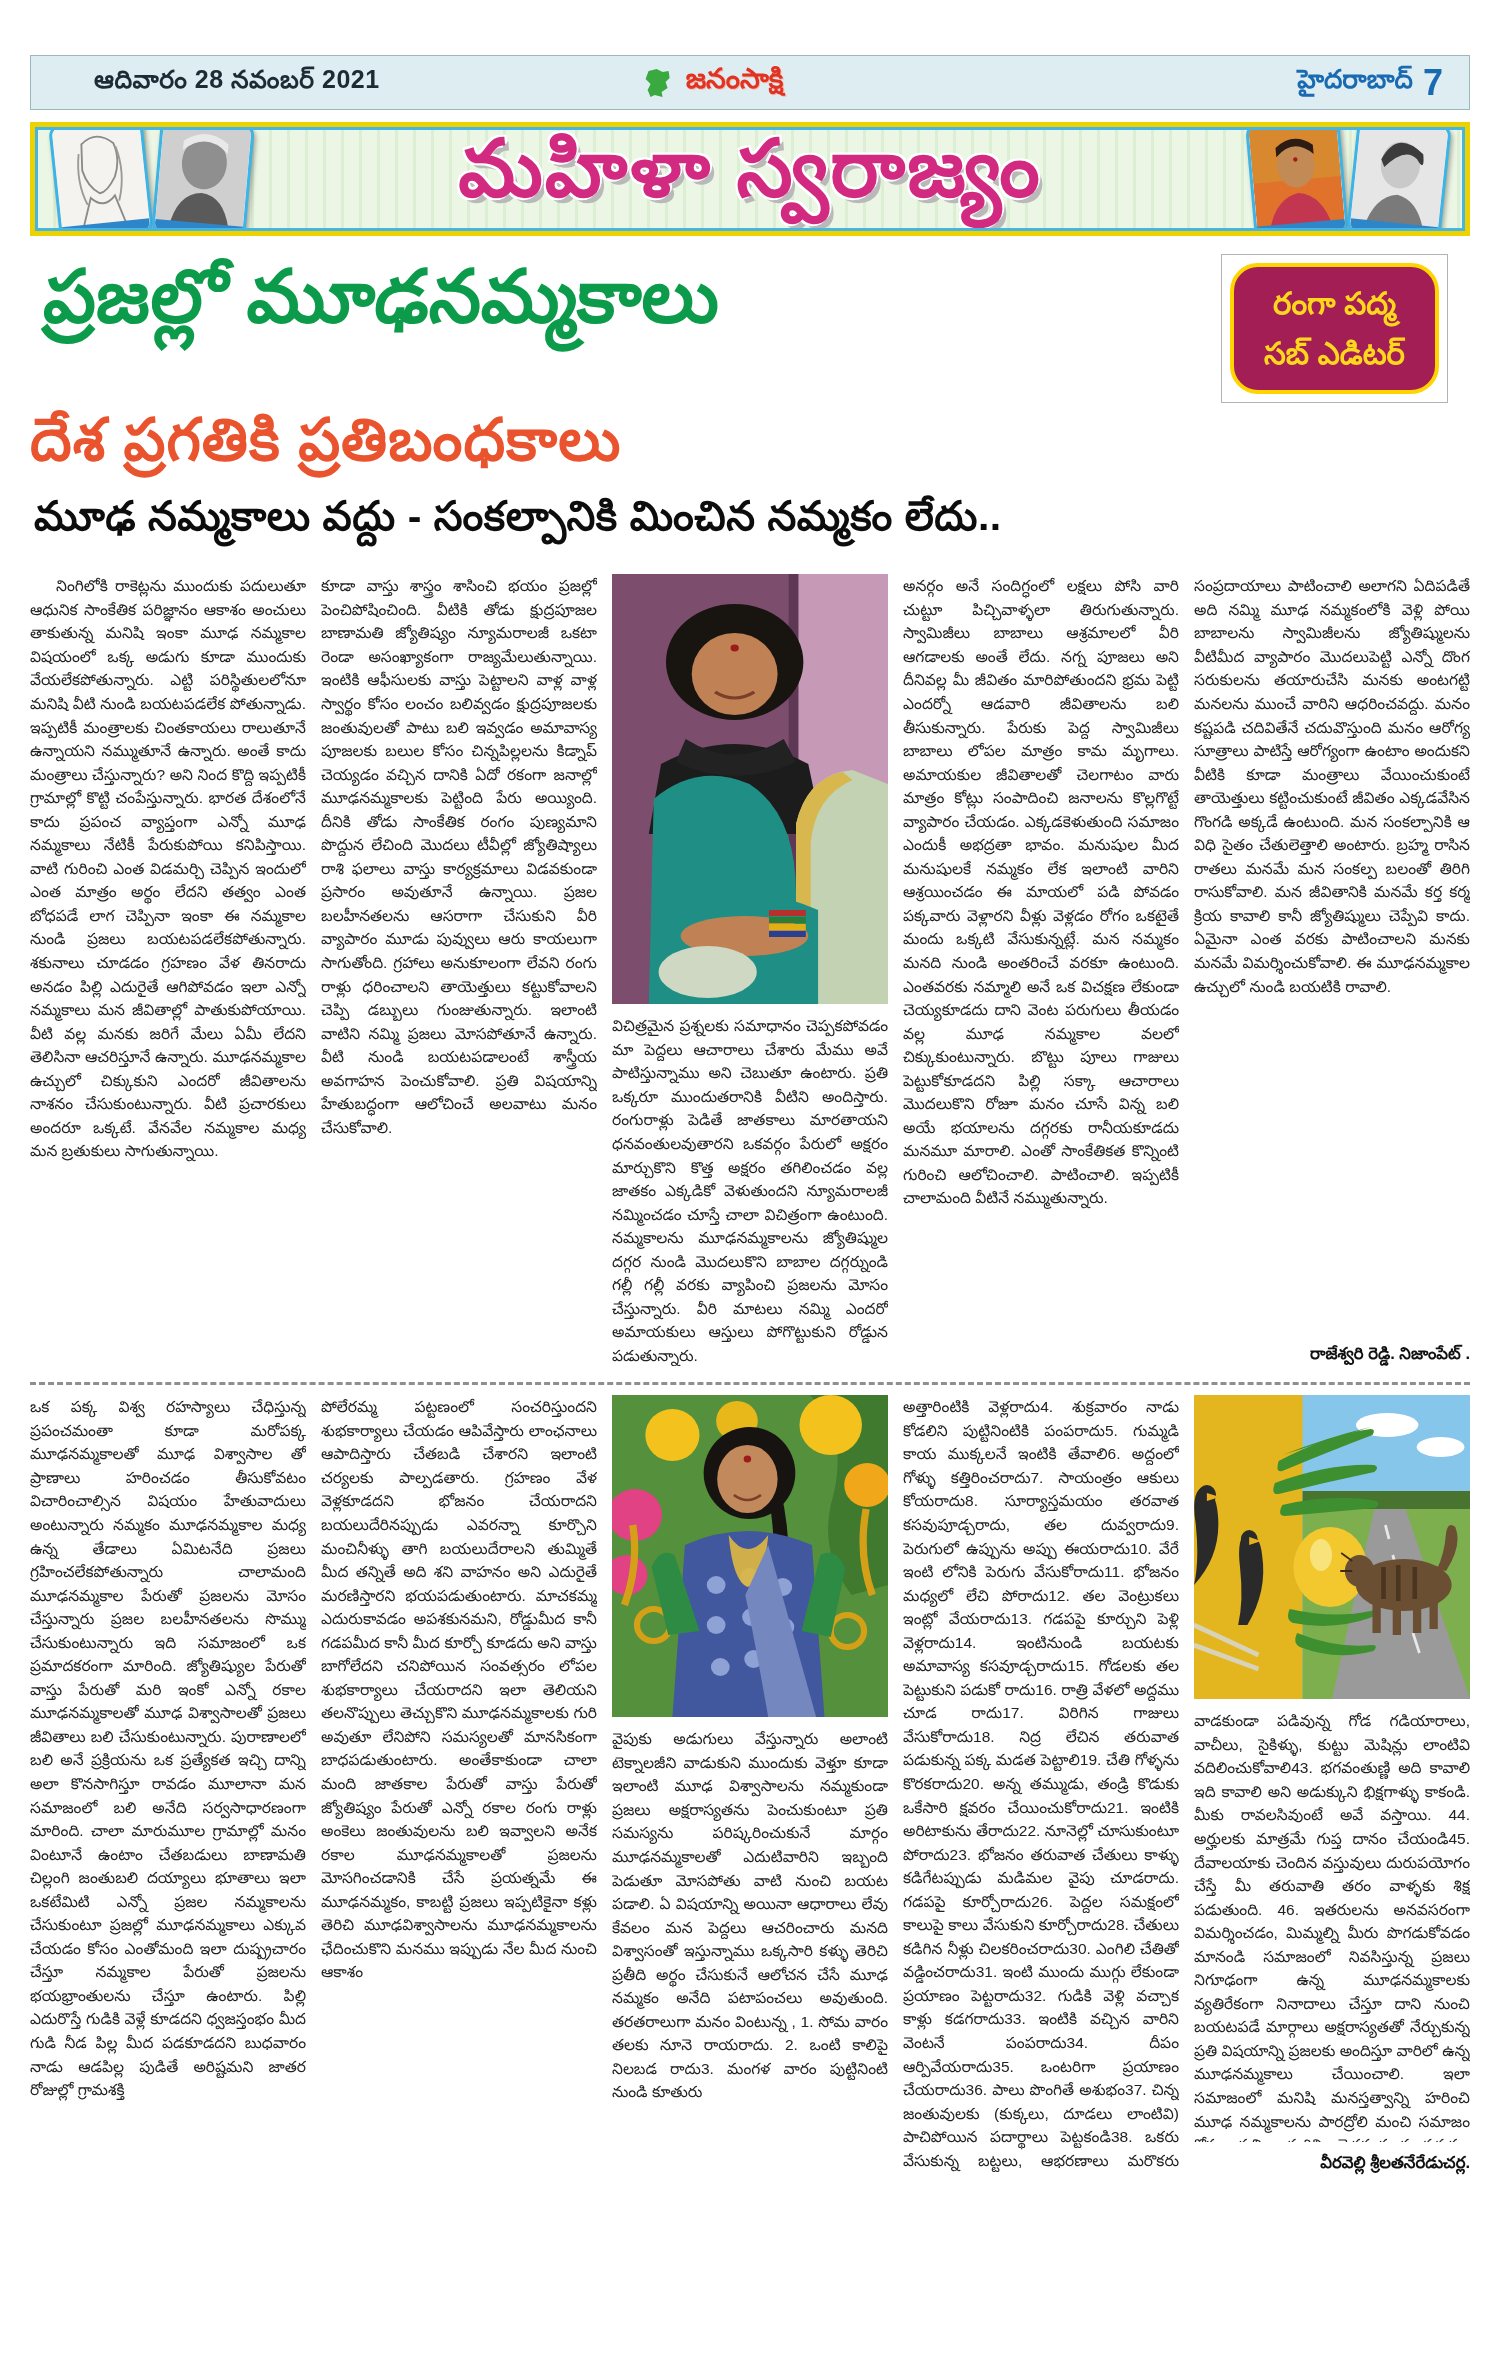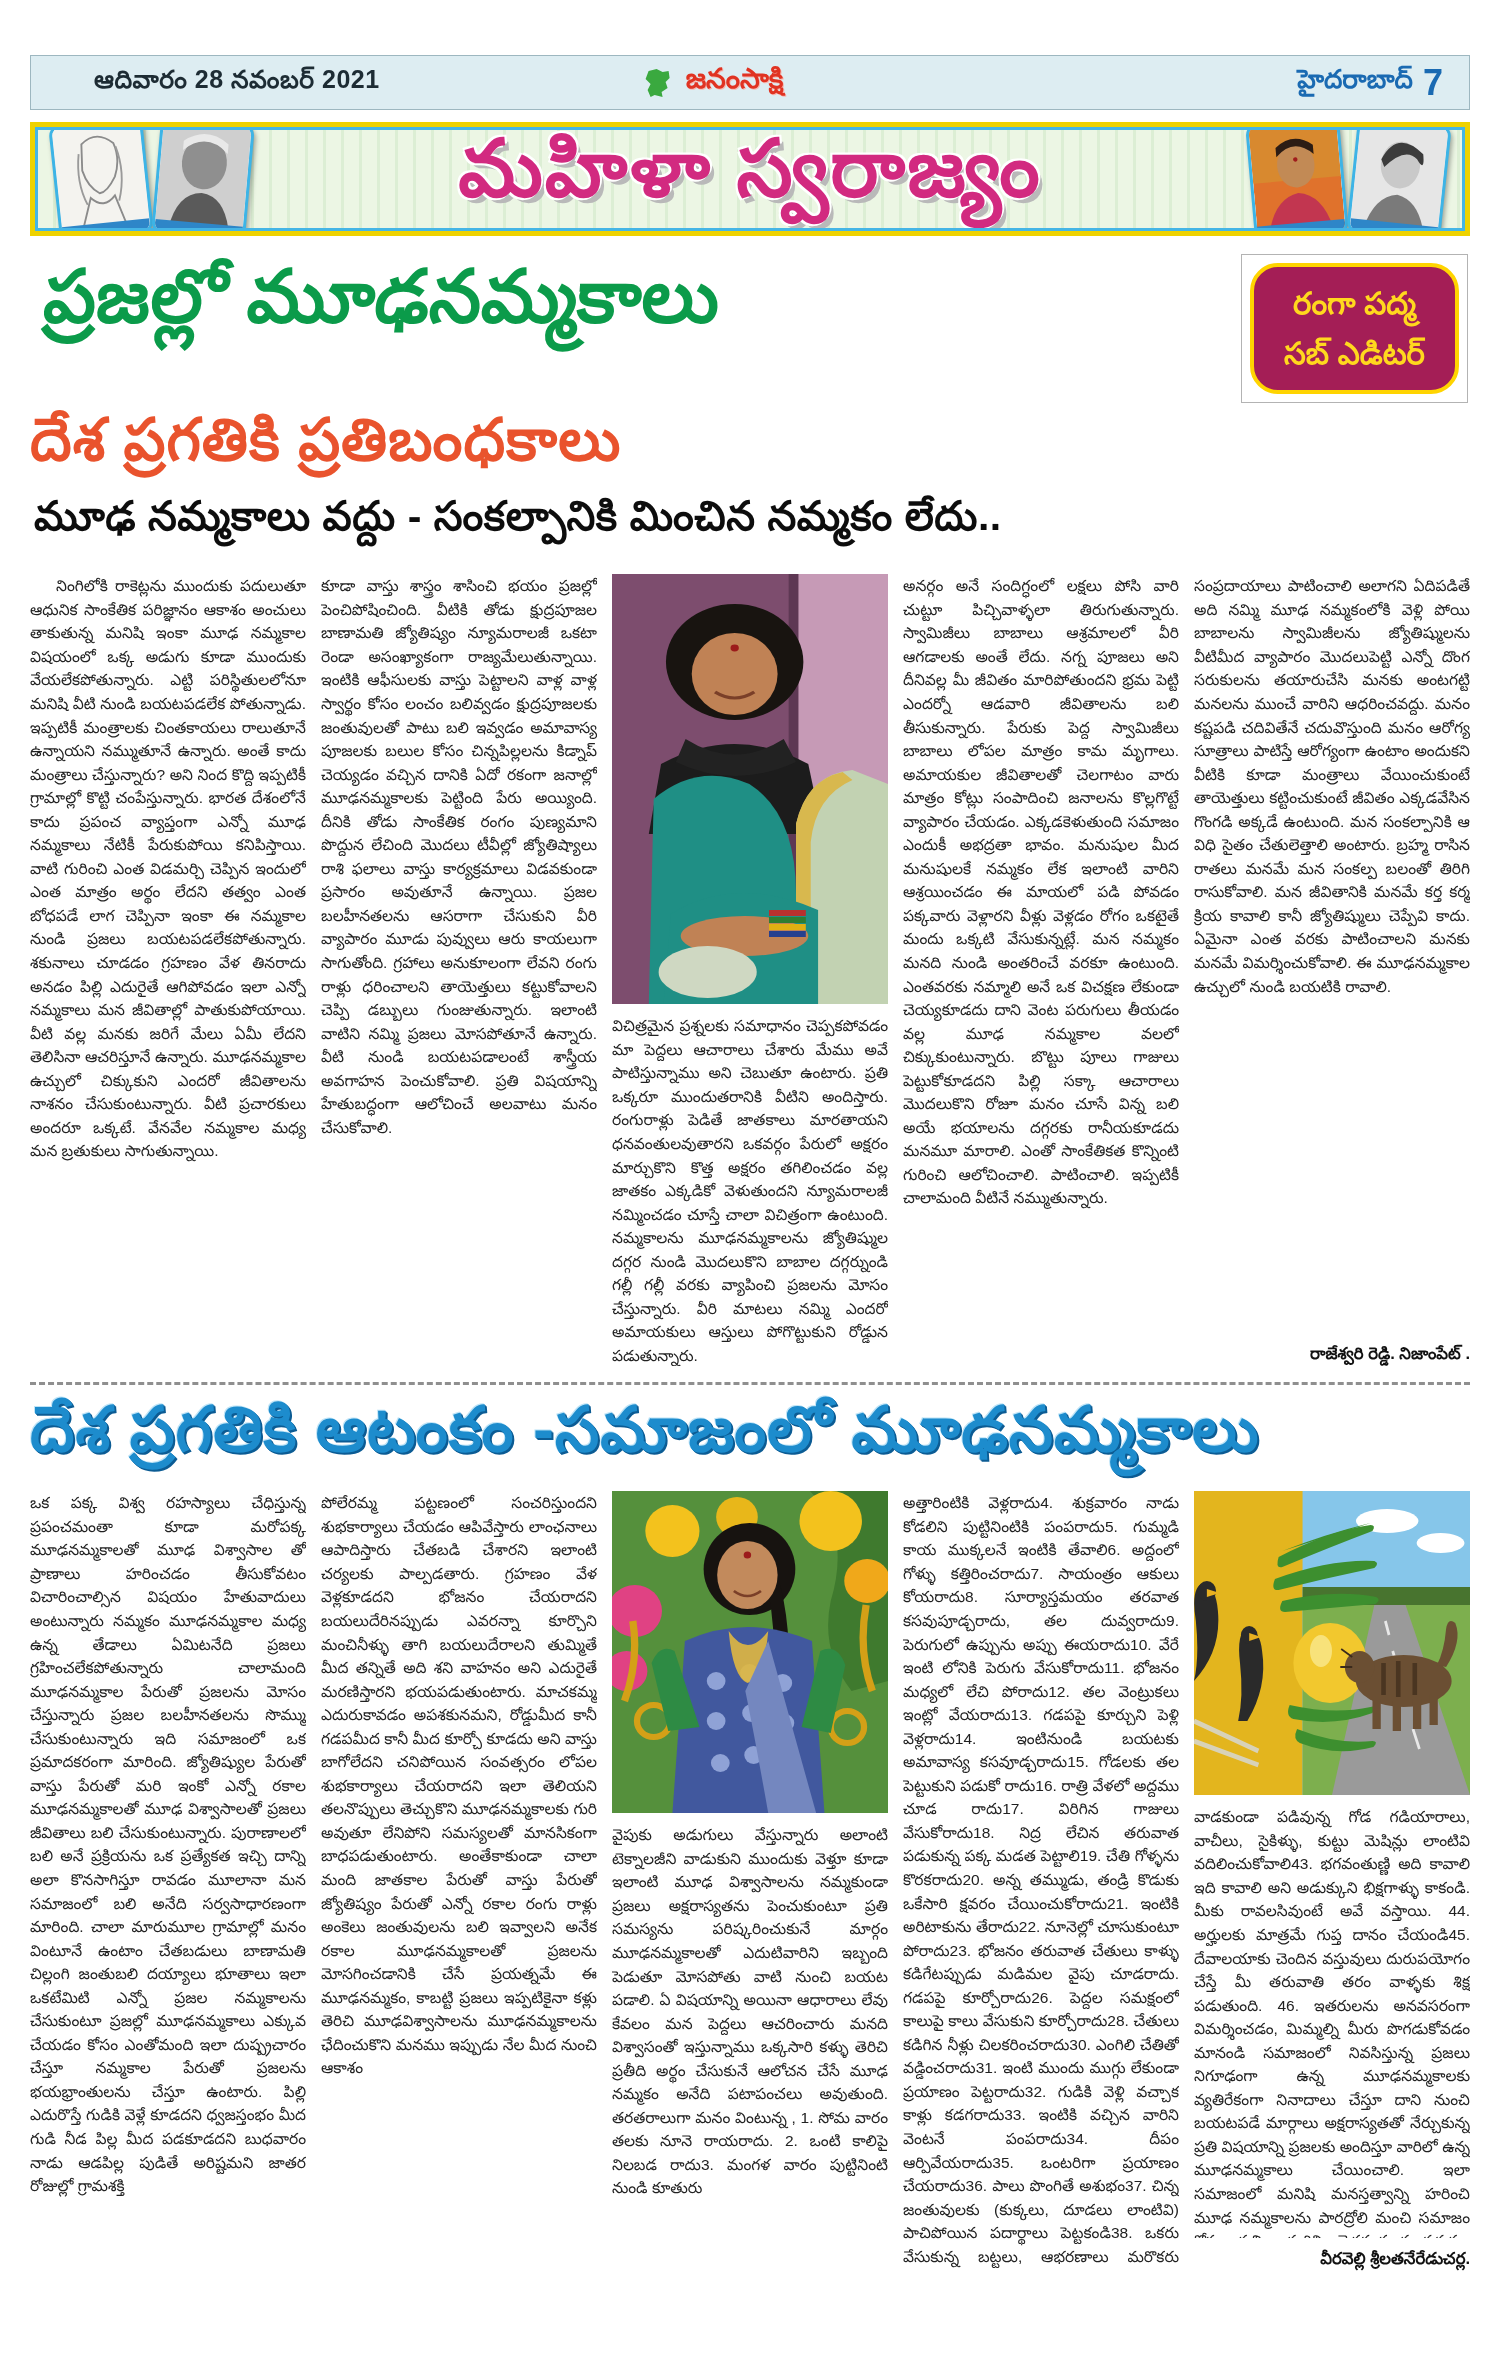--- a/index.html
+++ b/index.html
@@ -28,21 +28,21 @@
       border-radius:12px; overflow:hidden; box-shadow:2px 3px 5px rgba(0,0,0,.35); background:#eee; }
   .mp1 { left:16px;  transform:translateY(-50%) rotate(-6deg); }
   .mp2 { left:118px; transform:translateY(-50%) rotate(5deg); }
   .mp3 { right:118px;transform:translateY(-50%) rotate(-5deg); }
   .mp4 { right:16px; transform:translateY(-50%) rotate(6deg); }
   .mast-photo svg { width:100%; height:100%; display:block; }
 
   
   .headrow { margin:18px 30px 0; display:flex; justify-content:space-between; align-items:flex-start; }
   .kicker { font-size:74px; font-weight:bold; color:#0b9b4a; transform:skewX(-4deg); line-height:1.15; padding-left:14px; }
-  .byline-box { border:1px solid #b3b3b3; background:#fff; padding:8px; margin-right:2px; }
+  .byline-box { border:1px solid #b3b3b3; background:#fff; padding:8px; margin-right:22px; }
   .byline-inner { background:#a41e56; border:4px solid #ffd400; border-radius:28px; padding:12px 30px; text-align:center; }
   .byline-inner div { color:#ffd81e; font-weight:bold; font-size:31px; line-height:1.6; white-space:nowrap; }
   .headline-main { margin:4px 30px 0; font-size:59px; font-weight:bold; color:#e9532d; line-height:1.12; letter-spacing:1px; }
   .subhead { margin:20px 34px 0; font-size:41px; font-weight:bold; color:#0d0d0d; letter-spacing:.5px; }
 
   
   .article { margin:24px 30px 0; display:flex; gap:15px; }
   .col { flex:1 1 0; font-size:15.5px; line-height:1.52; text-align:justify; color:#212121; }
   .col p { text-indent:26px; }
   .attribution { text-align:right; font-weight:bold; font-size:16.5px; margin-top:8px; color:#111; }
@@ -174,21 +174,20 @@
     </div>
     <div class="col"><span>అనర్గం అనే సందిగ్ధంలో లక్షలు పోసి వారి చుట్టూ పిచ్చివాళ్ళలా తిరుగుతున్నారు. స్వామిజీలు బాబాలు ఆశ్రమాలలో వీరి ఆగడాలకు అంతే లేదు. నగ్న పూజలు అని దీనివల్ల మీ జీవితం మారిపోతుందని భ్రమ పెట్టి ఎందర్నో ఆడవారి జీవితాలను బలి తీసుకున్నారు. పేరుకు పెద్ద స్వామిజీలు బాబాలు లోపల మాత్రం కామ మృగాలు. అమాయకుల జీవితాలతో చెలగాటం వారు మాత్రం కోట్లు సంపాదించి జనాలను కొల్లగొట్టే వ్యాపారం చేయడం. ఎక్కడకెళుతుంది సమాజం ఎందుకీ అభద్రతా భావం. మనుషుల మీద మనుషులకే నమ్మకం లేక ఇలాంటి వారిని ఆశ్రయించడం ఈ మాయలో పడి పోవడం పక్కవారు వెళ్లారని వీళ్లు వెళ్లడం రోగం ఒకటైతే మందు ఒక్కటి వేసుకున్నట్లే. మన నమ్మకం మనది నుండి అంతరించే వరకూ ఉంటుంది. ఎంతవరకు నమ్మాలి అనే ఒక విచక్షణ లేకుండా చెయ్యకూడదు దాని వెంట పరుగులు తీయడం వల్ల మూఢ నమ్మకాల వలలో చిక్కుకుంటున్నారు. బొట్టు పూలు గాజులు పెట్టుకోకూడదని పిల్లి సక్కా ఆచారాలు మొదలుకొని రోజూ మనం చూసే విన్న బలి అయే భయాలను దగ్గరకు రానీయకూడదు మనమూ మారాలి. ఎంతో సాంకేతికత కొన్నింటి గురించి ఆలోచించాలి. పాటించాలి. ఇప్పటికీ చాలామంది వీటినే నమ్ముతున్నారు.</span></div>
     <div class="col col5">
       <span class="coltext">సంప్రదాయాలు పాటించాలి అలాగని ఏదిపడితే అది నమ్మి మూఢ నమ్మకంలోకి వెళ్లి పోయి బాబాలను స్వామిజీలను జ్యోతిష్ములను వీటిమీద వ్యాపారం మొదలుపెట్టి ఎన్నో దొంగ సరుకులను తయారుచేసి మనకు అంటగట్టి మనలను ముంచే వారిని ఆధరించవద్దు. మనం కష్టపడి చదివితేనే చదువొస్తుంది మనం ఆరోగ్య సూత్రాలు పాటిస్తే ఆరోగ్యంగా ఉంటాం అందుకని వీటికి కూడా మంత్రాలు వేయించుకుంటే తాయెత్తులు కట్టించుకుంటే జీవితం ఎక్కడవేసిన గొంగడి అక్కడే ఉంటుంది. మన సంకల్పానికి ఆ విధి సైతం చేతులెత్తాలి అంటారు. బ్రహ్మ రాసిన రాతలు మనమే మన సంకల్ప బలంతో తిరిగి రాసుకోవాలి. మన జీవితానికి మనమే కర్త కర్మ క్రియ కావాలి కానీ జ్యోతిష్ములు చెప్పేవి కాదు. ఏమైనా ఎంత వరకు పాటించాలని మనకు మనమే విమర్శించుకోవాలి. ఈ మూఢనమ్మకాల ఉచ్చులో నుండి బయటికి రావాలి.</span>
       <div class="attribution">రాజేశ్వరి రెడ్డి. నిజాంపేట్ .</div>
     </div>
   </div>
 
   <div class="divider-dashed"></div>
 
-  <div class="headline2">దేశ ప్రగతికి ఆటంకం -సమాజంలో  మూఢనమ్మకాలు</div>
 
   <div class="article a2">
     <div class="col"><span>ఒక పక్క విశ్వ రహస్యాలు చేధిస్తున్న ప్రపంచమంతా కూడా మరోపక్క మూఢనమ్మకాలతో మూఢ విశ్వాసాల తో ప్రాణాలు హరించడం తీసుకోవటం విచారించాల్సిన విషయం హేతువాదులు అంటున్నారు నమ్మకం మూఢనమ్మకాల మధ్య ఉన్న తేడాలు ఏమిటనేది ప్రజలు గ్రహించలేకపోతున్నారు చాలామంది మూఢనమ్మకాల పేరుతో ప్రజలను మోసం చేస్తున్నారు ప్రజల బలహీనతలను సొమ్ము చేసుకుంటున్నారు ఇది సమాజంలో ఒక ప్రమాదకరంగా మారింది. జ్యోతిష్యుల పేరుతో వాస్తు పేరుతో మరి ఇంకో ఎన్నో రకాల మూఢనమ్మకాలతో మూఢ విశ్వాసాలతో ప్రజలు జీవితాలు బలి చేసుకుంటున్నారు. పురాణాలలో బలి అనే ప్రక్రియను ఒక ప్రత్యేకత ఇచ్చి దాన్ని అలా కొనసాగిస్తూ రావడం మూలానా మన సమాజంలో బలి అనేది సర్వసాధారణంగా మారింది. చాలా మారుమూల గ్రామాల్లో మనం వింటూనే ఉంటాం చేతబడులు బాణామతి చిల్లంగి జంతుబలి దయ్యాలు భూతాలు ఇలా ఒకటేమిటి ఎన్నో ప్రజల నమ్మకాలను చేసుకుంటూ ప్రజల్లో మూఢనమ్మకాలు ఎక్కువ చేయడం కోసం ఎంతోమంది ఇలా దుష్ప్రచారం చేస్తూ నమ్మకాల పేరుతో ప్రజలను భయభ్రాంతులను చేస్తూ ఉంటారు. పిల్లి ఎదురొస్తే గుడికి వెళ్లే కూడదని ధ్వజస్తంభం మీద గుడి నీడ పిల్ల మీద పడకూడదని బుధవారం నాడు ఆడపిల్ల పుడితే అరిష్టమని జాతర రోజుల్లో గ్రామశక్తి</span></div>
     <div class="col"><span>పోలేరమ్మ పట్టణంలో సంచరిస్తుందని శుభకార్యాలు చేయడం ఆపివేస్తారు లాంఛనాలు ఆపాదిస్తారు చేతబడి చేశారని ఇలాంటి చర్యలకు పాల్పడతారు. గ్రహణం వేళ వెళ్లకూడదని భోజనం చేయరాదని బయలుదేరినప్పుడు ఎవరన్నా కూర్చొని మంచినీళ్ళు తాగి బయలుదేరాలని తుమ్మితే మీద తన్నితే అది శని వాహనం అని ఎదురైతే మరణిస్తారని భయపడుతుంటారు. మాచకమ్మ ఎదురుకావడం అపశకునమని, రోడ్డుమీద కానీ గడపమీద కానీ మీద కూర్చో కూడదు అని వాస్తు బాగోలేదని చనిపోయిన సంవత్సరం లోపల శుభకార్యాలు చేయరాదని ఇలా తెలియని తలనొప్పులు తెచ్చుకొని మూఢనమ్మకాలకు గురి అవుతూ లేనిపోని సమస్యలతో మానసికంగా బాధపడుతుంటారు. అంతేకాకుండా చాలా మంది జాతకాల పేరుతో వాస్తు పేరుతో జ్యోతిష్యం పేరుతో ఎన్నో రకాల రంగు రాళ్లు అంకెలు జంతువులను బలి ఇవ్వాలని అనేక రకాల మూఢనమ్మకాలతో ప్రజలను మోసగించడానికి చేసే ప్రయత్నమే ఈ మూఢనమ్మకం, కాబట్టి ప్రజలు ఇప్పటికైనా కళ్లు తెరిచి మూఢవిశ్వాసాలను మూఢనమ్మకాలను ఛేదించుకొని మనము ఇప్పుడు నేల మీద నుంచి ఆకాశం</span></div>
     <div class="col">
       <div class="photo photo2">
         <svg viewBox="0 0 265 322" preserveAspectRatio="none">
           <rect width="265" height="322" fill="#55903c"></rect>
           <path d="M190 0 Q230 40 210 110 Q200 160 230 200 L265 190 L265 0 Z" fill="#3f7a2e"></path>
           <circle cx="58" cy="40" r="26" fill="#f3c21d"></circle>

